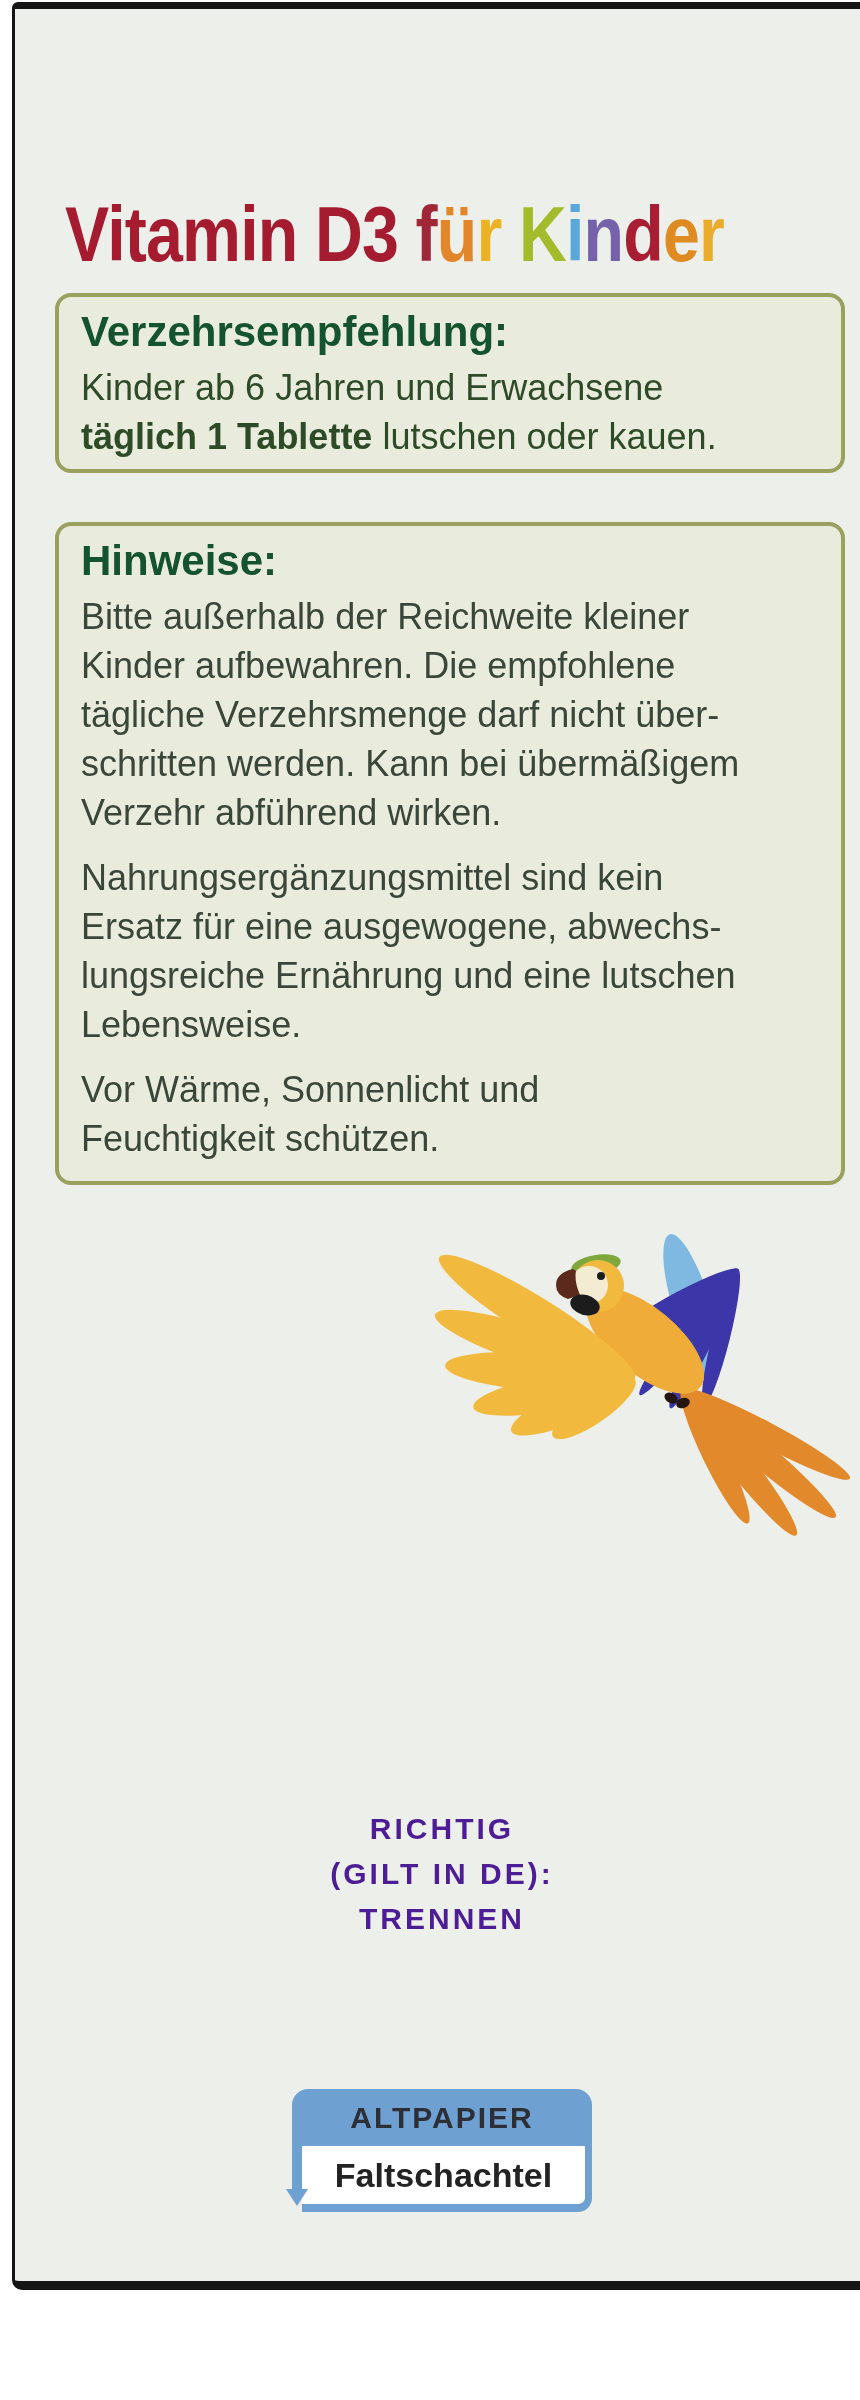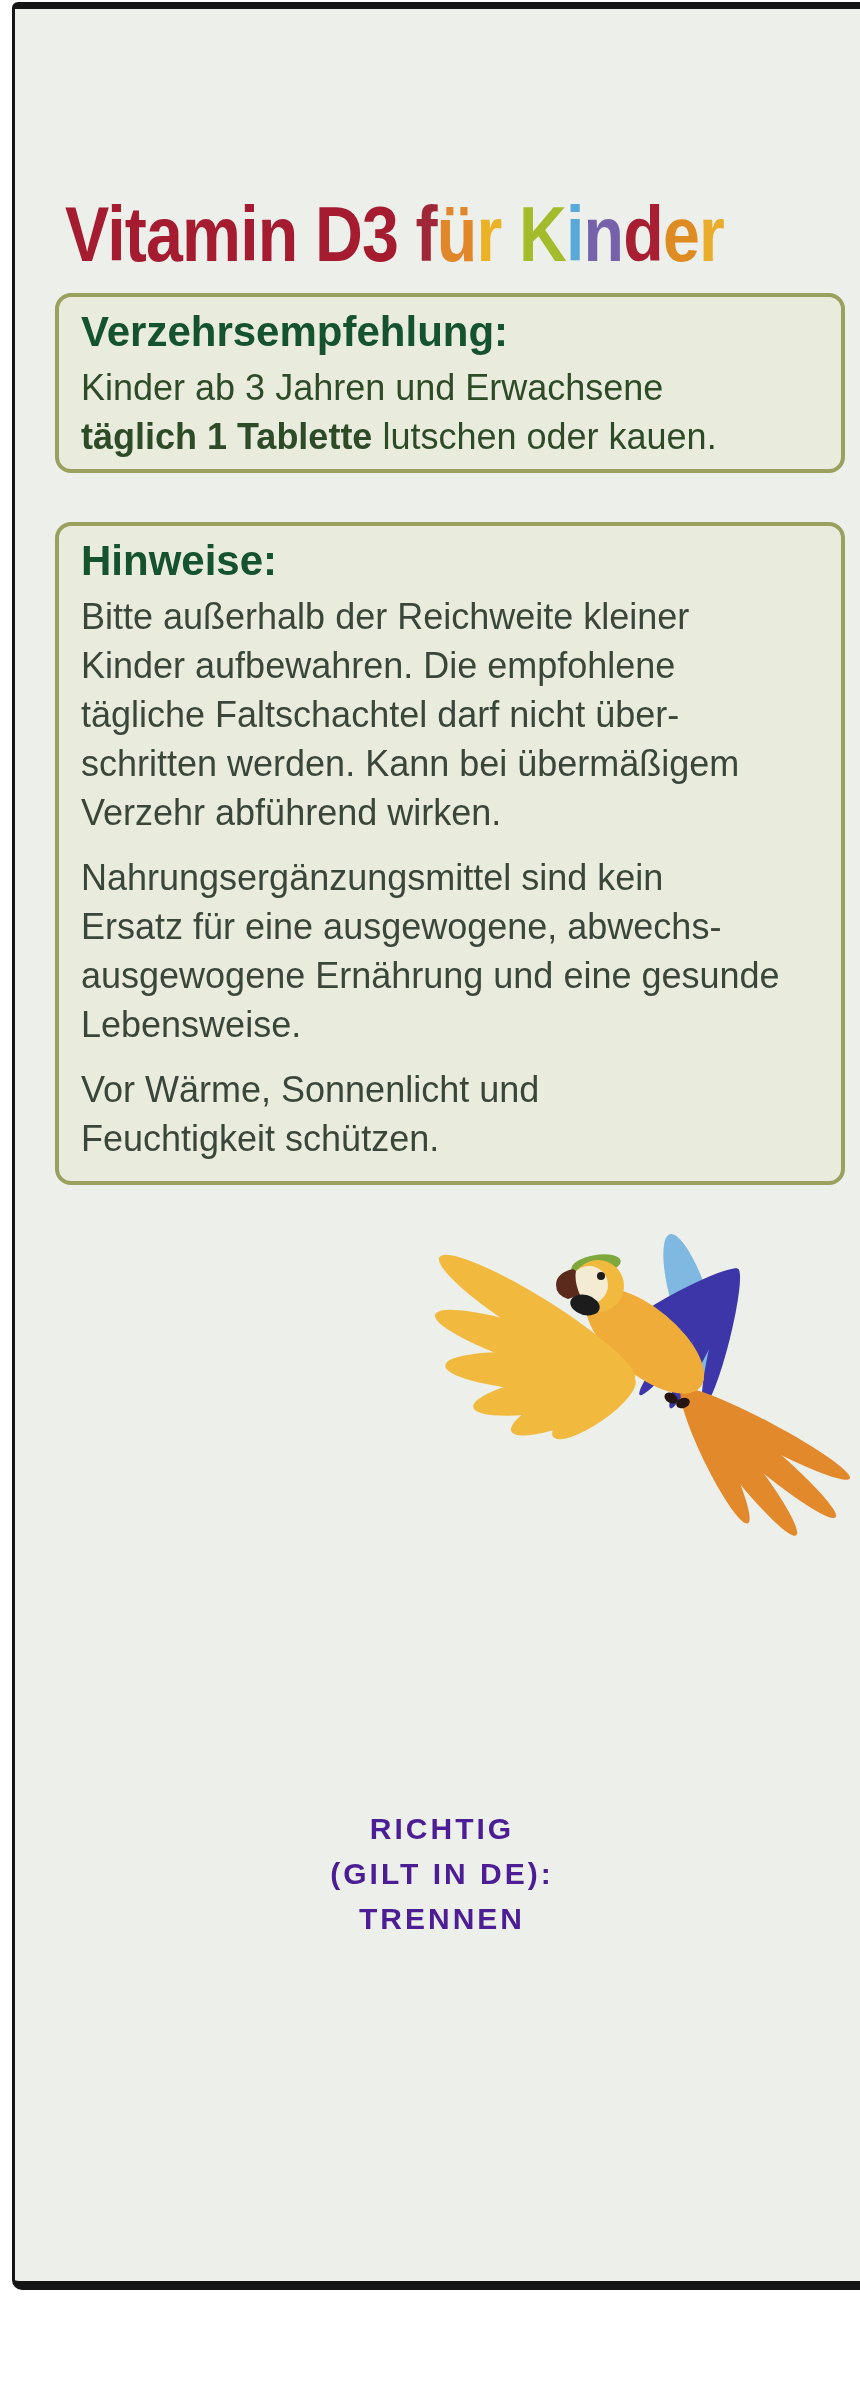--- a/index.html
+++ b/index.html
@@ -37,38 +37,38 @@
 </style>
 </head>
 <body>
 
 <div class="panel">
 
   <div class="title"><span style="color: rgb(165, 28, 48);">V</span><span style="color: rgb(165, 28, 48);">i</span><span style="color: rgb(165, 28, 48);">t</span><span style="color: rgb(165, 28, 48);">a</span><span style="color: rgb(165, 28, 48);">m</span><span style="color: rgb(165, 28, 48);">i</span><span style="color: rgb(165, 28, 48);">n</span><span> </span><span style="color: rgb(165, 28, 48);">D</span><span style="color: rgb(165, 28, 48);">3</span><span> </span><span style="color: rgb(159, 39, 55);">f</span><span style="color: rgb(226, 134, 42);">ü</span><span style="color: rgb(235, 178, 36);">r</span><span> </span><span style="color: rgb(164, 188, 43);">K</span><span style="color: rgb(88, 169, 217);">i</span><span style="color: rgb(117, 98, 170);">n</span><span style="color: rgb(168, 31, 51);">d</span><span style="color: rgb(222, 139, 33);">e</span><span style="color: rgb(233, 173, 43);">r</span></div>
 
   <div class="gbox" id="dosage-box" style="top:284px;">
     <div class="hd">Verzehrsempfehlung:</div>
-    <div class="line">Kinder ab 3 Jahren und Erwachsene</div>
+    <div class="line">Kinder ab 6 Jahren und Erwachsene</div>
     <div class="line"><b>täglich 1 Tablette</b><span> lutschen oder kauen.</span></div>
   </div>
 
   <div class="gbox" id="notes-box" style="top:513px;">
     <div class="hd">Hinweise:</div>
     <div>
         <div class="para">
           <div class="line">Bitte außerhalb der Reichweite kleiner</div>
           <div class="line">Kinder aufbewahren. Die empfohlene</div>
-          <div class="line">tägliche Faltschachtel darf nicht über-</div>
+          <div class="line">tägliche Verzehrsmenge darf nicht über-</div>
           <div class="line">schritten werden. Kann bei übermäßigem</div>
           <div class="line">Verzehr abführend wirken.</div>
         </div>
         <div class="para">
           <div class="line">Nahrungsergänzungsmittel sind kein</div>
           <div class="line">Ersatz für eine ausgewogene, abwechs-</div>
-          <div class="line">ausgewogene Ernährung und eine gesunde</div>
+          <div class="line">lungsreiche Ernährung und eine lutschen</div>
           <div class="line">Lebensweise.</div>
         </div>
         <div class="para">
           <div class="line">Vor Wärme, Sonnenlicht und</div>
           <div class="line">Feuchtigkeit schützen.</div>
         </div>
       </div>
   </div>
 
   <svg class="parrot" viewBox="0 0 430 340" style="--p-wing: #f1ba3e; --p-body: #efac38; --p-tail: #e2892b; --p-darkblue: #3c36a8; --p-lightblue: #7fb9e2; --p-crown: #7fa83c; --p-face: #f4ecd2; --p-beak: #5b2a1c; --p-dark: #1c1c1c;">
@@ -112,14 +112,20 @@
     <ellipse cx="263" cy="174" rx="7" ry="5" transform="rotate(-20 263 174)" fill="#241510"></ellipse>
   </svg>
 
   <div class="sep-head">
       <div>RICHTIG</div>
       <div>(GILT IN DE):</div>
       <div>TRENNEN</div>
     </div>
 
 
+  <div class="badge" style="top:2080px;">
+    <div class="hdr" style="background-color: rgb(111, 160, 210); color: rgb(44, 47, 54);">ALTPAPIER</div>
+    <div class="bd" style="border-right-color: rgb(111, 160, 210); border-bottom-color: rgb(111, 160, 210);">Faltschachtel</div>
+    <div class="shaft" style="background-color: rgb(111, 160, 210);"></div>
+    <div class="ahead" style="border-top-color: rgb(111, 160, 210);"></div>
+  </div>
 
 </div>
 
 </body></html>

